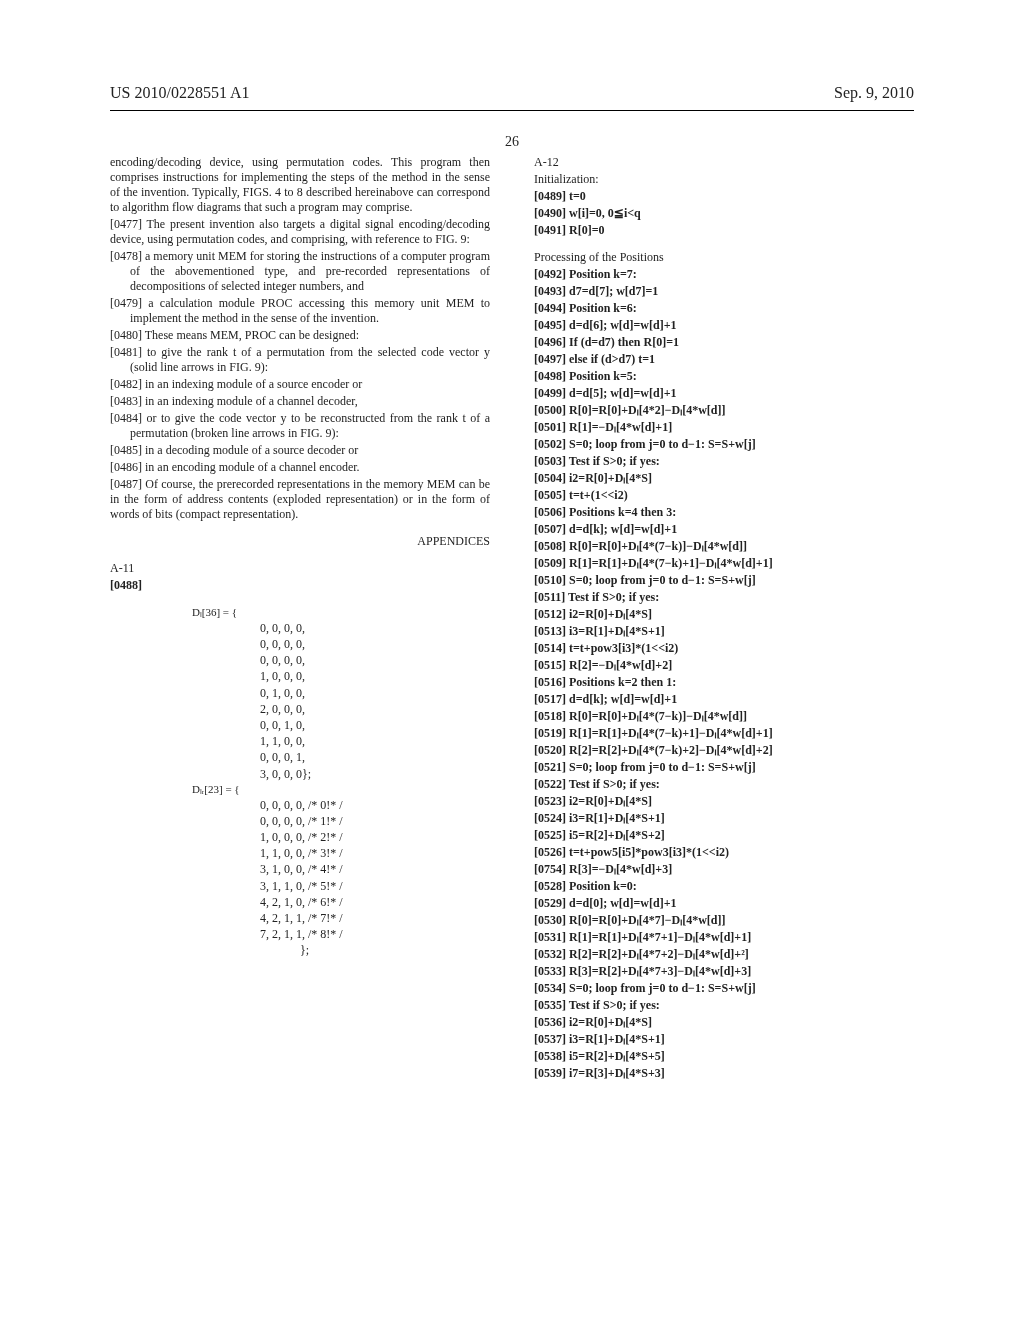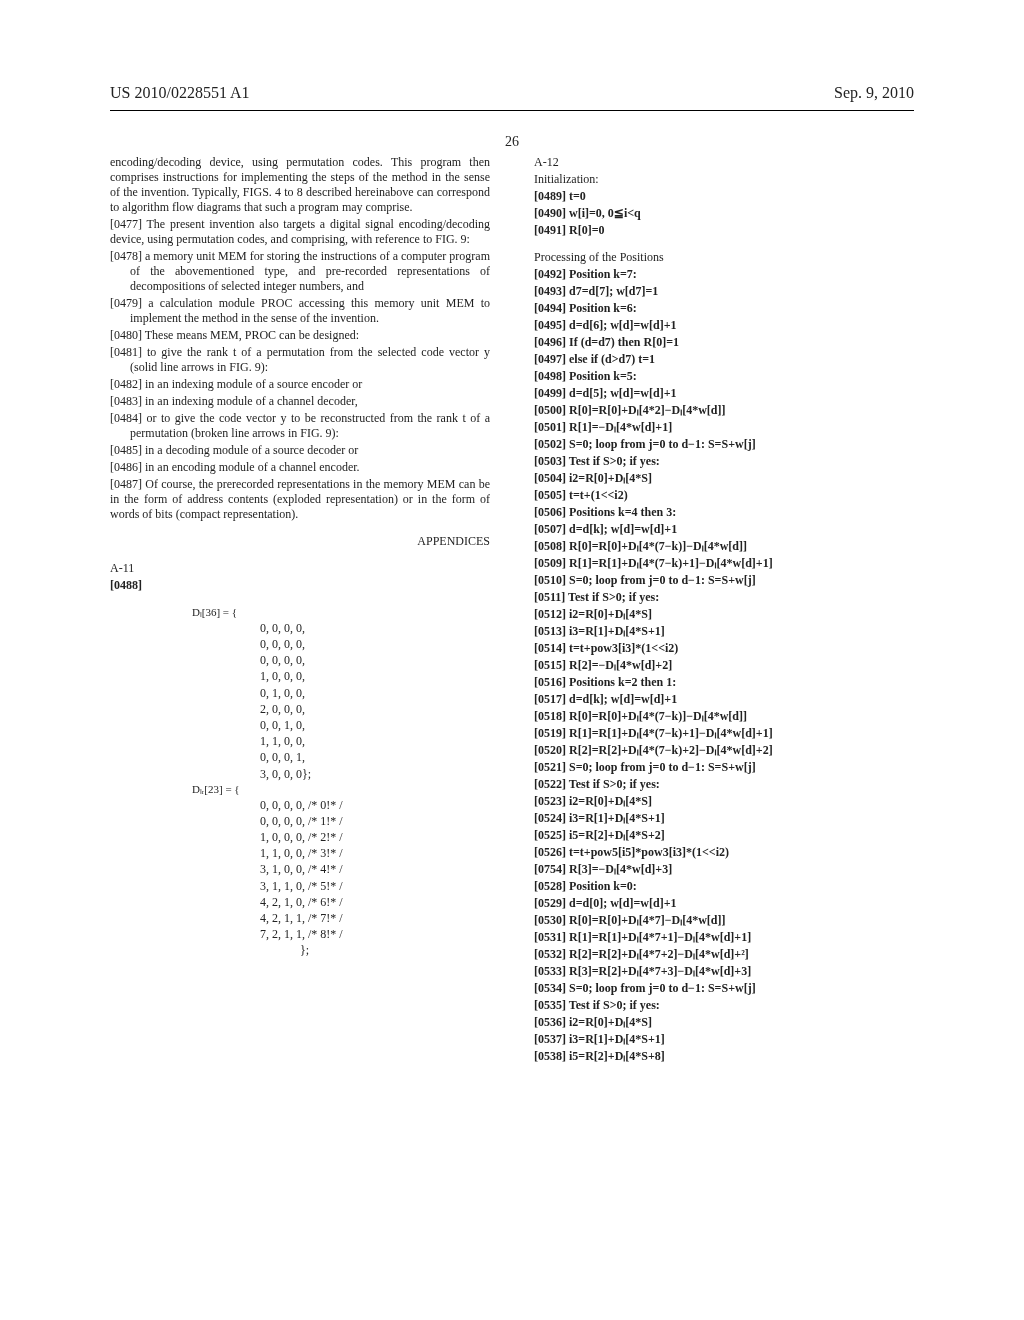--- a/index.html
+++ b/index.html
@@ -184,17 +184,18 @@
       <p class="lvl1 bf">[0528]   Position k=0:</p>
       <p class="lvl2 bf">[0529]   d=d[0]; w[d]=w[d]+1</p>
       <p class="lvl2 bf">[0530]   R[0]=R[0]+Dₗ[4*7]−Dₗ[4*w[d]]</p>
       <p class="lvl2 bf">[0531]   R[1]=R[1]+Dₗ[4*7+1]−Dₗ[4*w[d]+1]</p>
       <p class="lvl2 bf">[0532]   R[2]=R[2]+Dₗ[4*7+2]−Dₗ[4*w[d]+²]</p>
       <p class="lvl2 bf">[0533]   R[3]=R[2]+Dₗ[4*7+3]−Dₗ[4*w[d]+3]</p>
       <p class="lvl2 bf">[0534]   S=0; loop from j=0 to d−1: S=S+w[j]</p>
       <p class="lvl2 bf">[0535]   Test if S&gt;0; if yes:</p>
       <p class="lvl3 bf">[0536]   i2=R[0]+Dₗ[4*S]</p>
       <p class="lvl3 bf">[0537]   i3=R[1]+Dₗ[4*S+1]</p>
-      <p class="lvl3 bf">[0538]   i5=R[2]+Dₗ[4*S+8]</p>
+      <p class="lvl3 bf">[0538]   i5=R[2]+Dₗ[4*S+5]</p>
+      <p class="lvl3 bf">[0539]   i7=R[3]+Dₗ[4*S+3]</p>
     </div>
 
   </div>
 </div>
 
 </body></html>

